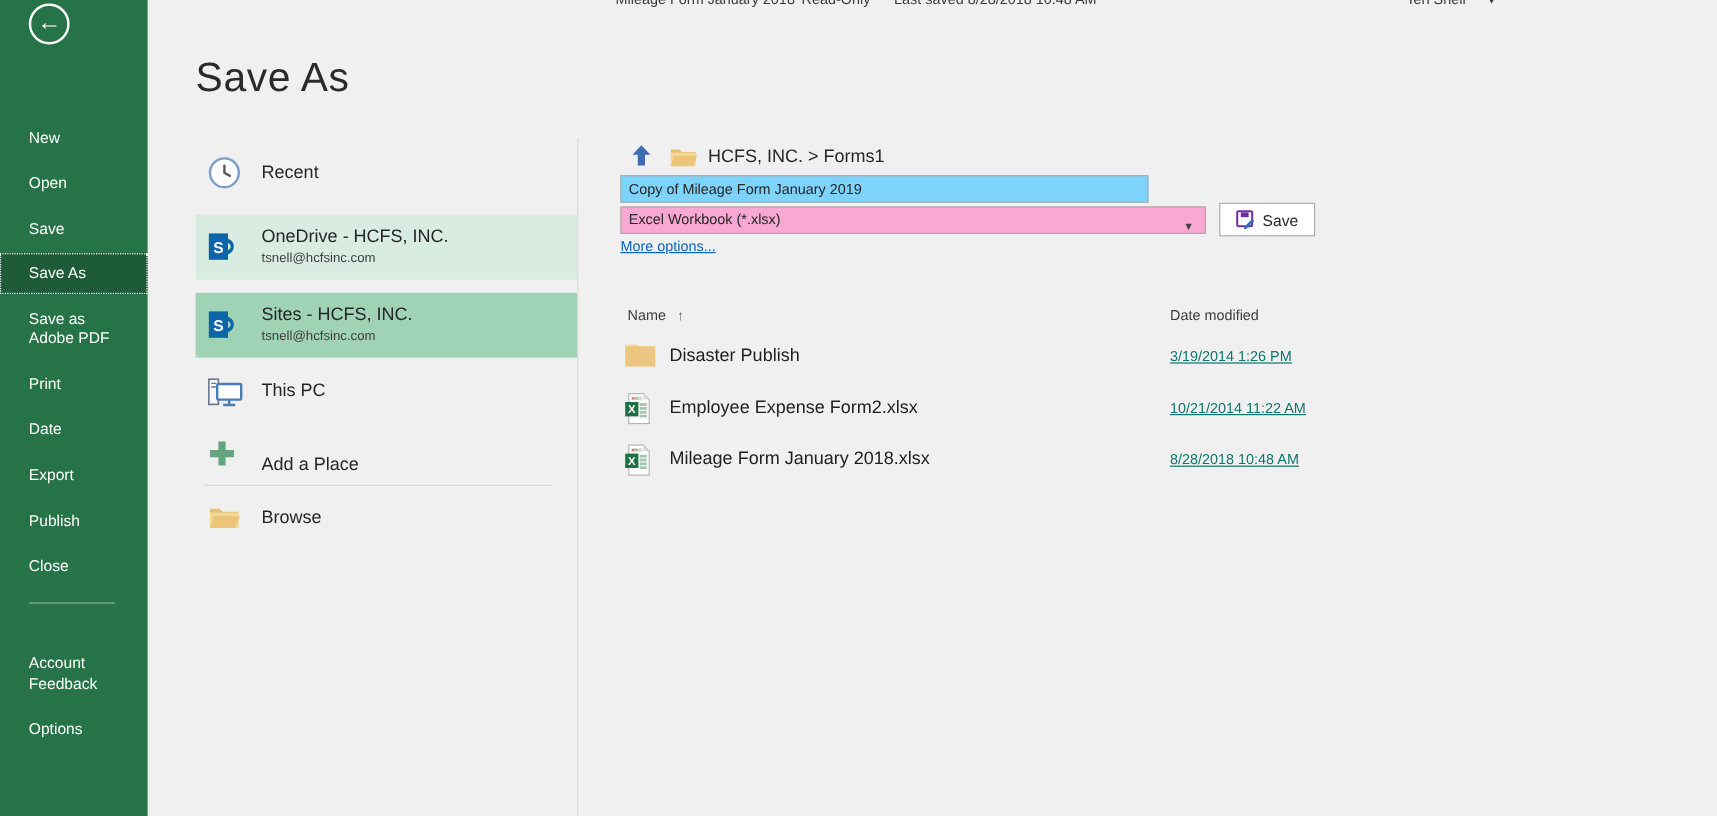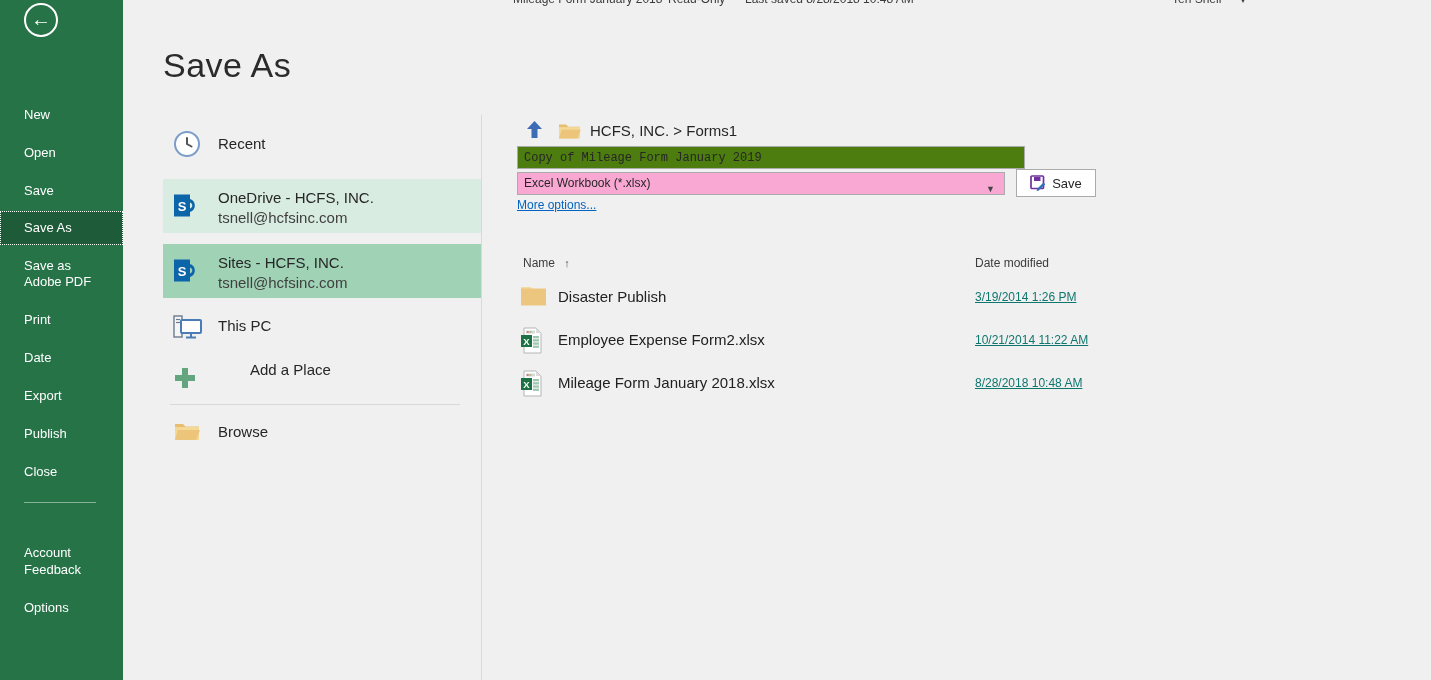--- a/index.html
+++ b/index.html
@@ -29,43 +29,43 @@
   .nav-divider { position:absolute; left:24px; top:502px; width:72px; height:1px; background:rgba(255,255,255,.45); }
 
   
   .page-title { position:absolute; left:163px; top:46px; font-size:34px; font-weight:300; color:#2b2b2b; letter-spacing:.5px; }
 
   
   .places { position:absolute; left:163px; top:110px; width:318px; }
   .place { position:absolute; left:0; width:318px; cursor:pointer; }
   .place .ico { position:absolute; left:10px; }
   .place .lbl { position:absolute; left:55px; font-size:15px; color:#262626; }
-  .place .sub { position:absolute; left:55px; font-size:15px; color:#3f3f3f; }
+  .place .sub { position:absolute; left:55px; font-size:11px; color:#3f3f3f; }
   .pl-recent  { top:12px; height:44px; }
   .pl-recent .ico { top:8px; }  .pl-recent .lbl { top:13px; }
   .pl-onedrive{ top:69px;  height:54px; background:#d8ece1; }
   .pl-sites   { top:134px; height:54px; background:#a0d2b6; }
   .pl-onedrive .ico, .pl-sites .ico { top:13px; }
   .pl-onedrive .lbl, .pl-sites .lbl { top:10px; }
   .pl-onedrive .sub, .pl-sites .sub { top:30px; }
   .pl-thispc  { top:197px; height:40px; } .pl-thispc .ico { top:8px; }  .pl-thispc .lbl { top:10px; }
-  .pl-addplace{ top:247px; height:40px; } .pl-addplace .ico { top:9px; } .pl-addplace .lbl { top:4px;margin-left:32px; }
+  .pl-addplace{ top:247px; height:40px; } .pl-addplace .ico { top:9px; } .pl-addplace .lbl { top:22px; }
   .places-divider { position:absolute; left:7px; top:294px; width:290px; height:1px; background:#d9d9d9; }
   .pl-browse  { top:302px; height:40px; } .pl-browse .ico { top:8px; }  .pl-browse .lbl { top:11px; }
 
   .v-divider { position:absolute; left:481px; top:115px; width:1px; height:565px; background:#d9d9d9; }
 
   
   .breadcrumb { position:absolute; left:517px; top:119px; height:26px; }
   .up-btn { position:absolute; left:8px; top:1px; cursor:pointer; }
   .bc-folder { position:absolute; left:40px; top:2px; }
   .bc-text { position:absolute; left:73px; top:3px; font-size:15px; color:#262626; white-space:nowrap; }
   .bc-text .seg { cursor:pointer; }
-  .filename-input { position:absolute; left:517px; top:146px; width:508px; height:23px;
-      border:1px solid #ababab; background:#4d7c0f; font-family:Liberation Mono, monospace;
+  .filename-input { position:absolute; left:517px; top:146px; width:440px; height:23px;
+      border:1px solid #ababab; background:#7dd3fc; font-family:Liberation Sans, sans-serif;
       font-size:12px; color:#262626; padding:0 6px; }
   .filetype-select { position:absolute; left:517px; top:172px; width:488px; height:23px;
       border:1px solid #ababab; background:#f9a8d4; font-size:12px; color:#262626;
       line-height:21px; padding-left:6px; cursor:pointer; }
   .filetype-select .caret { position:absolute; right:9px; top:6px; font-size:9px; color:#444; }
   .save-btn { position:absolute; left:1016px; top:169px; width:80px; height:28px;
       background:#fff; border:1px solid #ababab; cursor:pointer;
       display:flex; align-items:center; justify-content:center; gap:6px;
       font-size:13px; color:#262626; font-family:"Liberation Sans",sans-serif; }
   .more-options { position:absolute; left:517px; top:198px; font-size:12px; color:#0563c1;

